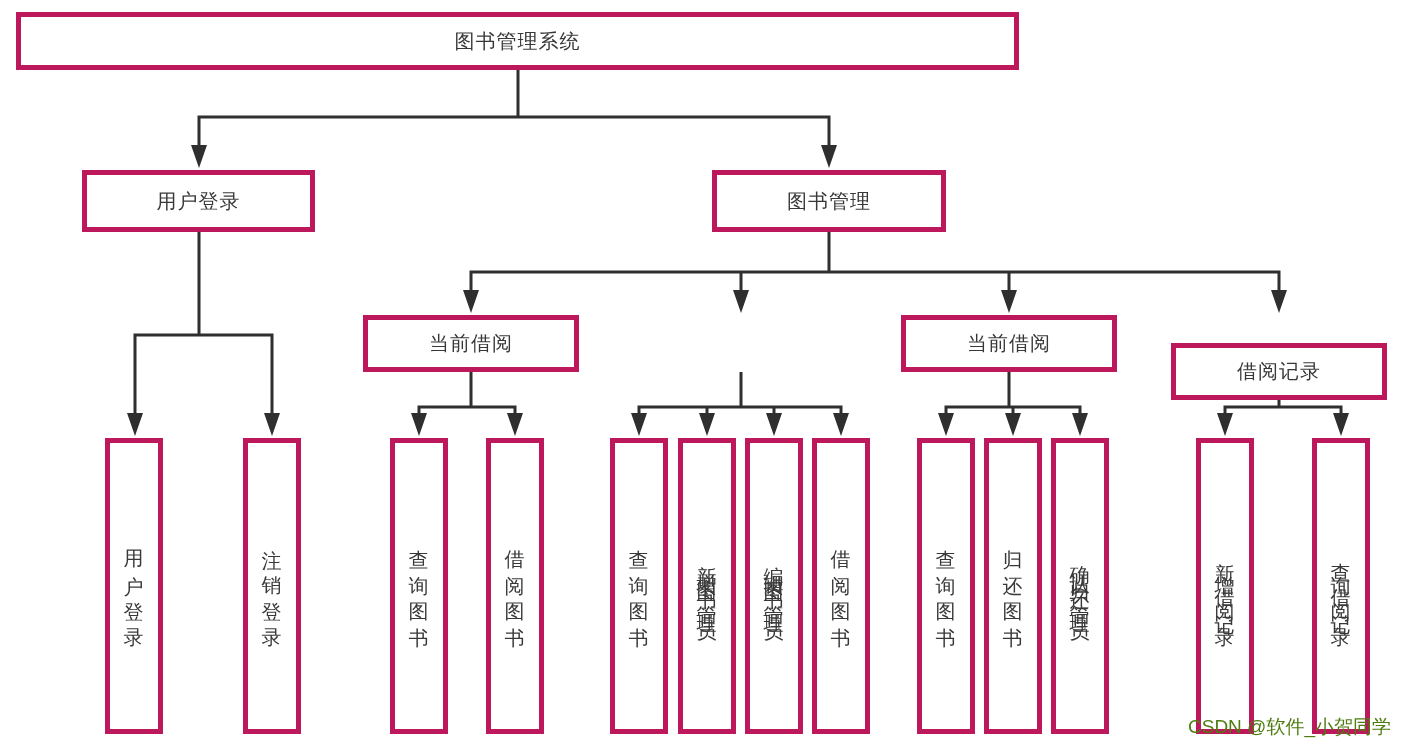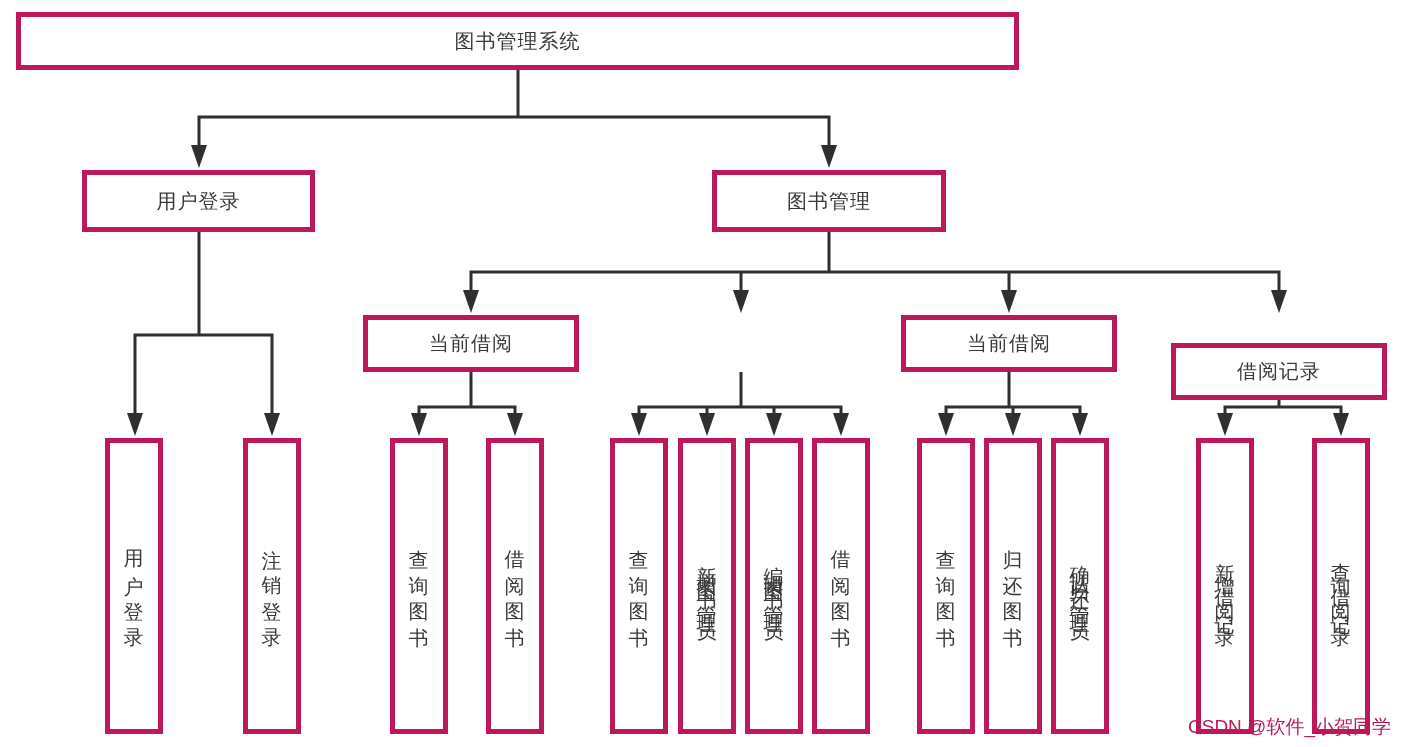--- a/index.html
+++ b/index.html
@@ -61,21 +61,21 @@
   .l9  { left: 917px; }
   .l10 { left: 984px; }
   .l11 { left: 1051px; }
   .l12 { left: 1196px; }
   .l13 { left: 1312px; }
   .watermark {
     position: absolute;
     left: 1188px;
     top: 714px;
     font-size: 19px;
-    color: #be185d;
+    color: #4d7c0f;
     white-space: nowrap;
     z-index: 5;
   }
 </style>
 </head>
 <body>
 
 <div id="canvas">
 
   <svg id="connectors" viewBox="0 0 1405 747" xmlns="http://www.w3.org/2000/svg">

